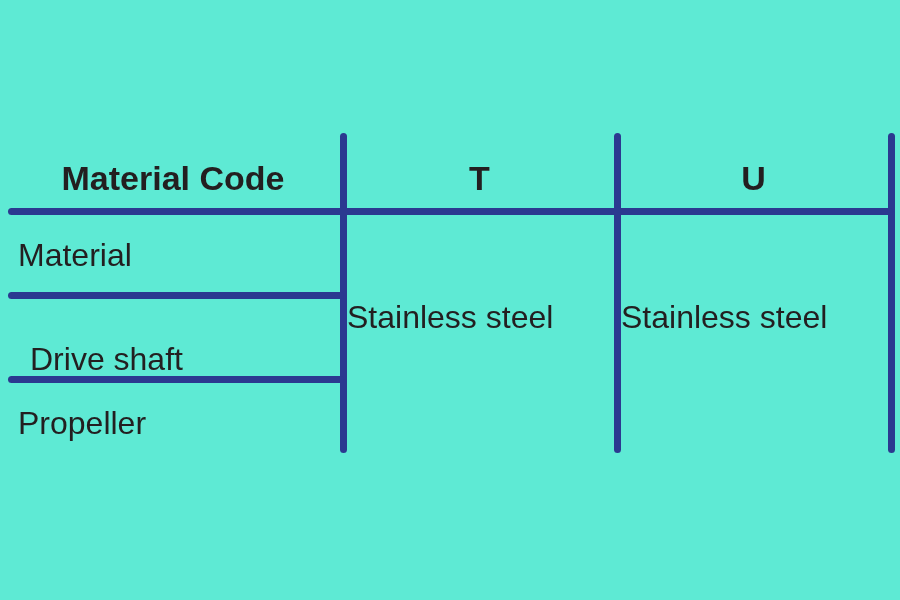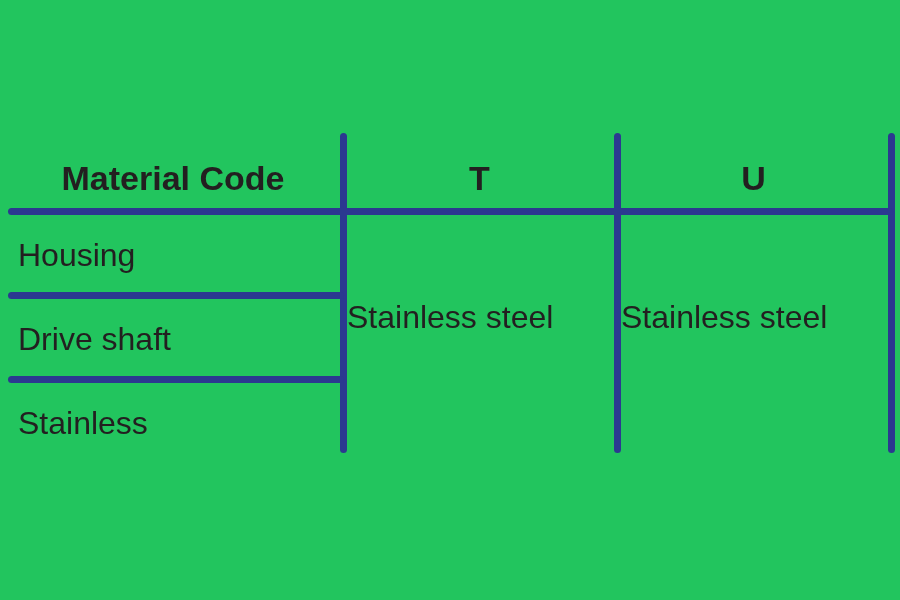--- a/index.html
+++ b/index.html
@@ -4,21 +4,21 @@
 <style>
   html, body {
     margin: 0;
     padding: 0;
     background: #ffffff;
   }
   #canvas {
     position: relative;
     width: 900px;
     height: 600px;
-    background: #22c55e;
+    background: #5eead4;
     font-family: "Liberation Sans", sans-serif;
     color: #231F20;
     overflow: hidden;
   }
   .rule {
     position: absolute;
     background: #2B3990;
     border-radius: 3.5px;
   }
   .vrule { width: 7px; top: 133px; height: 320px; }
@@ -59,23 +59,23 @@
   <div class="rule vrule" style="left:614px;"></div>
   <div class="rule vrule" style="left:888px;"></div>
   <div class="rule hrule" style="top:208px; width:885px;"></div>
   <div class="rule hrule" style="top:292px; width:336px;"></div>
   <div class="rule hrule" style="top:376px; width:336px;"></div>
 
   <div class="header-cell" style="left:8px; width:330px;">Material Code</div>
   <div class="header-cell" style="left:347px; width:265px;">T</div>
   <div class="header-cell" style="left:621px; width:265px;">U</div>
 
-  <div class="row-label" style="top:234px;">Housing</div>
-  <div class="row-label" style="top:318px;">Drive shaft</div>
-  <div class="row-label" style="top:402px;">Stainless</div>
+  <div class="row-label" style="top:234px;">Material</div>
+  <div class="row-label" style="top:338px;margin-left:12px;">Drive shaft</div>
+  <div class="row-label" style="top:402px;">Propeller</div>
 
   <div class="merged-cell" style="left:347px; width:265px;">
     <div>Stainless steel</div>
   </div>
   <div class="merged-cell" style="left:621px; width:265px;">
     <div>Stainless steel</div>
   </div>
 
 </div>
 

